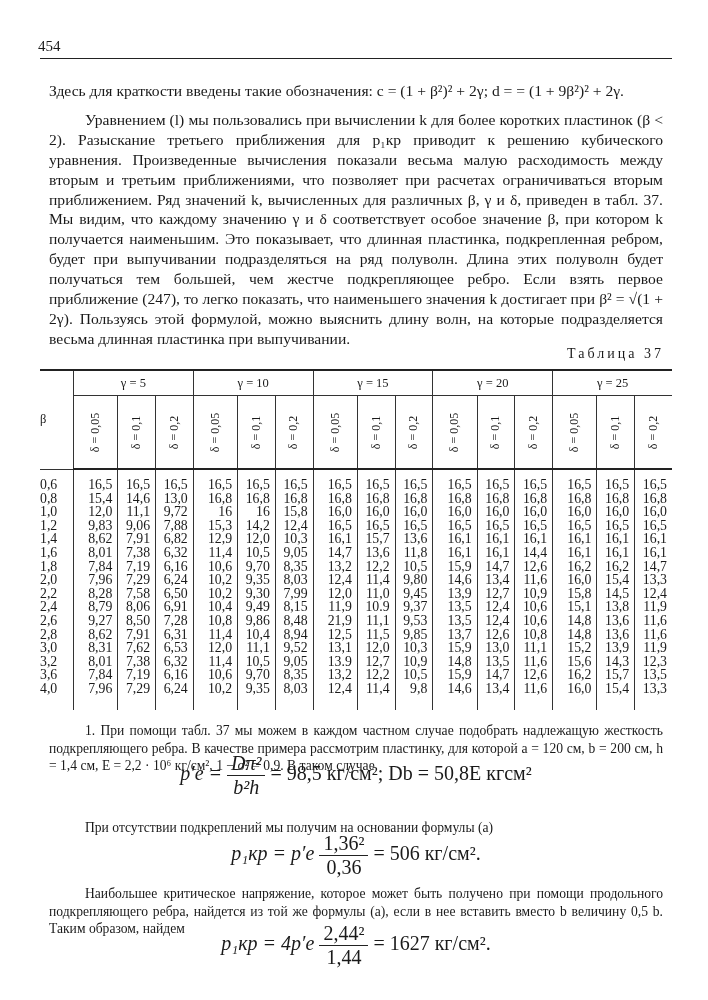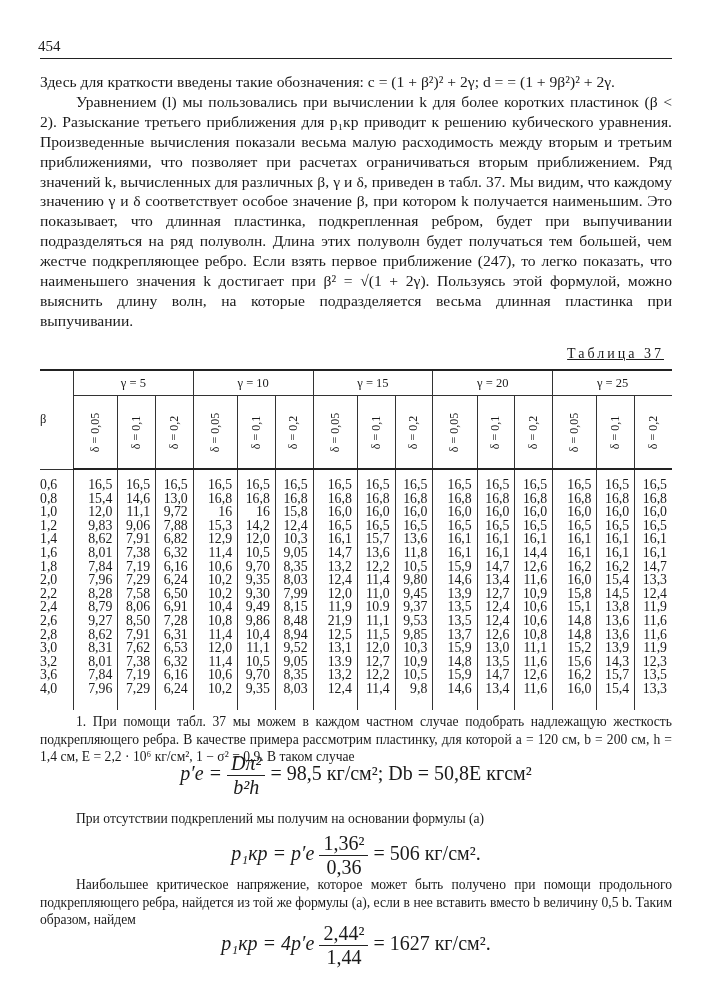--- a/index.html
+++ b/index.html
@@ -13,26 +13,26 @@
     position: absolute; top: 36px; left: 0; width: 632px; height: 22px;
     border-bottom: 1.5px solid #222;
     font-size: 15px;
   }
   .running-head .pn { position: absolute; left: -2px; top: 2px; }
   .running-head .title { position: absolute; right: 0; top: 2px; font-style: italic; }
   .body-text {
     position: absolute; left: 0; width: 632px;
     font-size: 15.6px; line-height: 19.9px; text-align: justify;
   }
-  .body-text p { margin: 0; }
+  .body-text p { margin: 9px; }
   .indent { text-indent: 36px; }
   .t1 { top: 72px; }
   .table-caption {
     position: absolute; top: 346px; right: 8px;
-    font-size: 14px; letter-spacing: 3px; text-decoration: underline;
+    font-size: 14px; letter-spacing: 3px;
   }
   table.data {
     position: absolute; top: 369px; left: 0; width: 632px;
     border-collapse: collapse;
     font-size: 13.8px;
   }
   table.data th, table.data td { padding: 0; }
   table.data thead tr.g th {
     height: 24px; font-weight: normal; font-style: normal;
     border-bottom: 1px solid #333; font-size: 12.5px;

